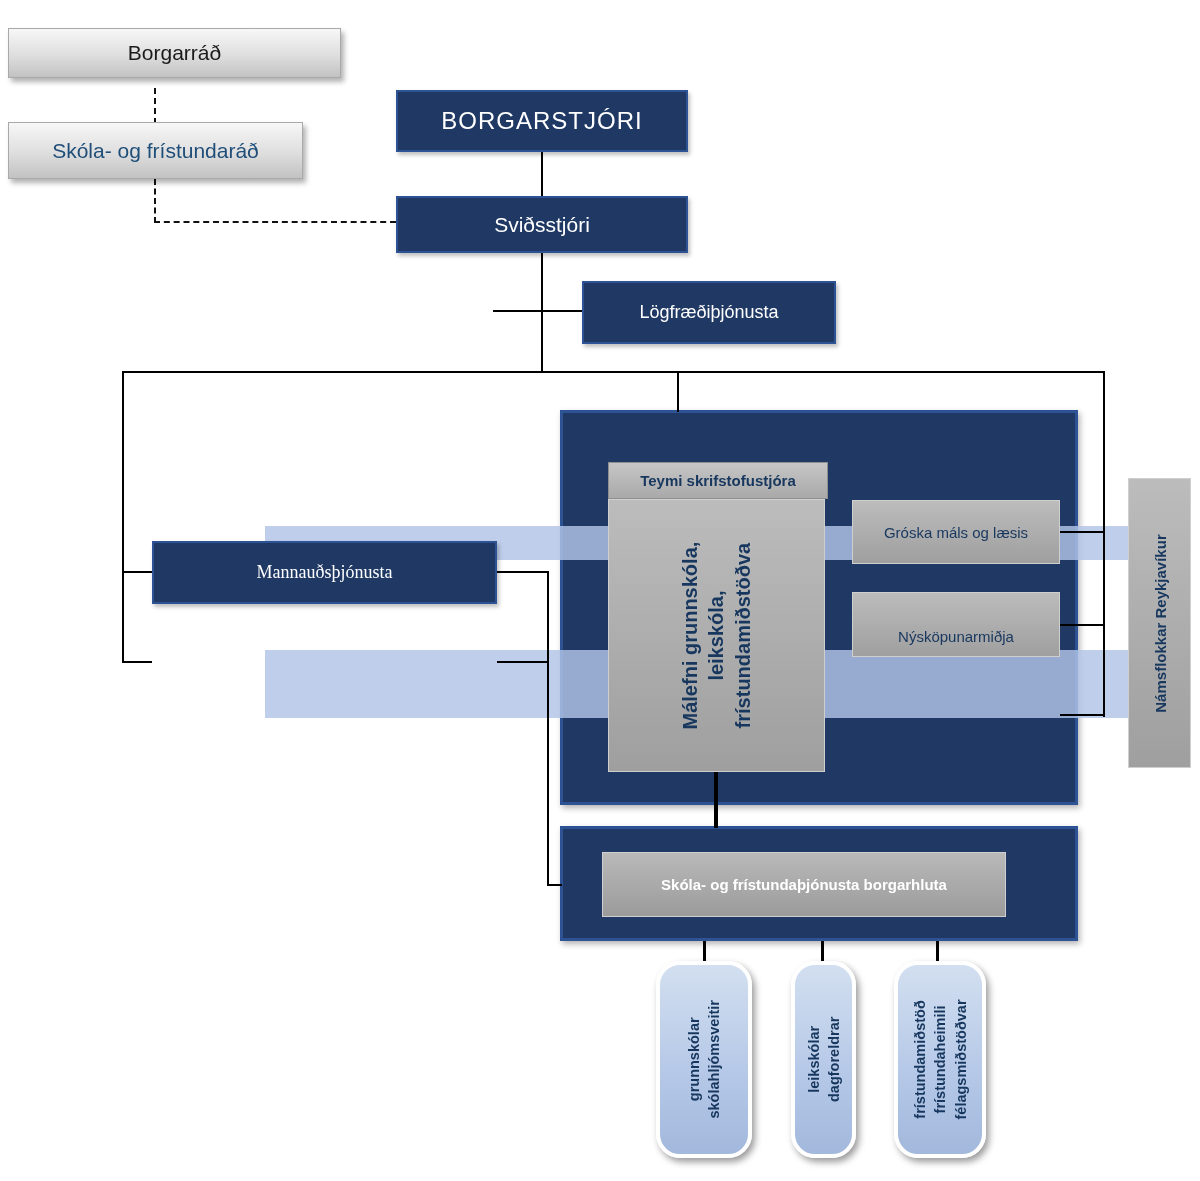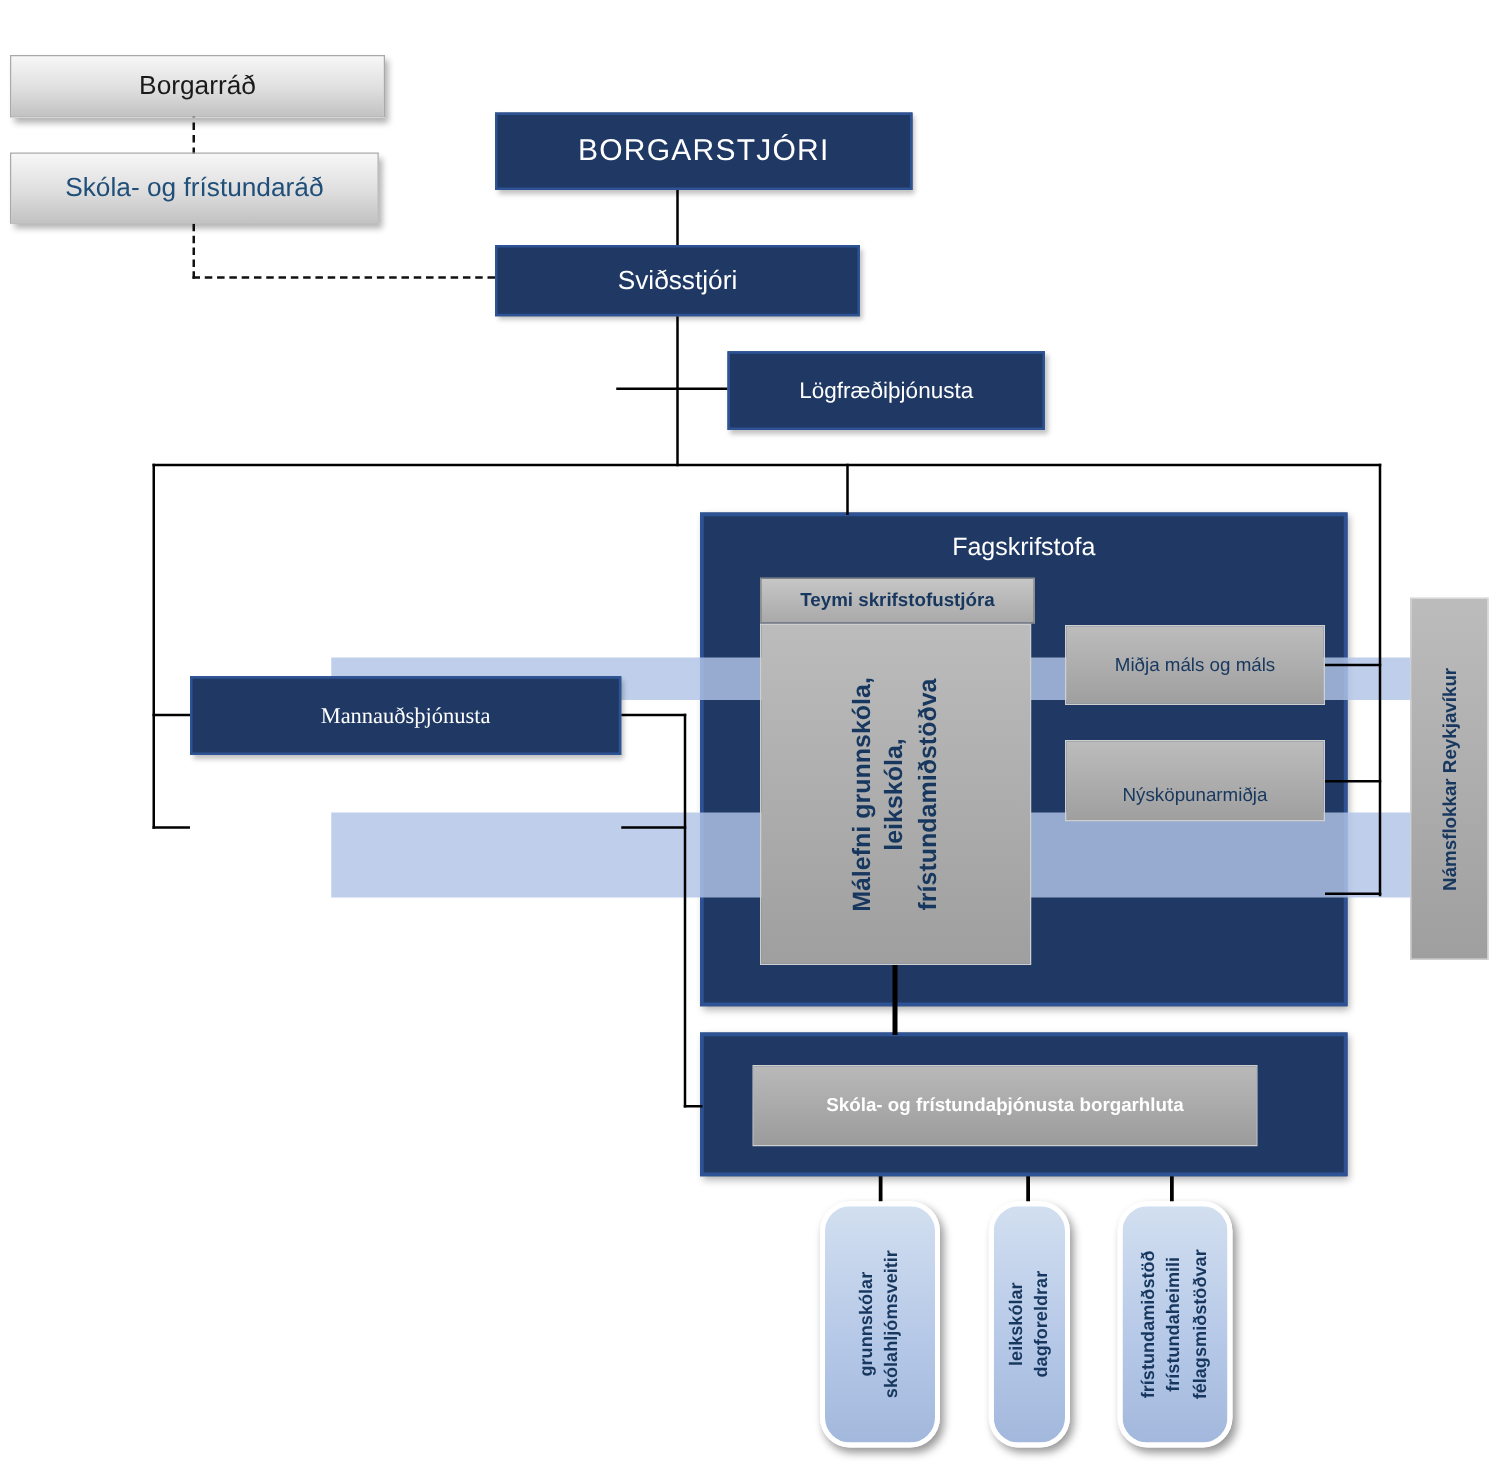--- a/index.html
+++ b/index.html
@@ -24,23 +24,23 @@
   .band{position:absolute;background:rgba(177,197,231,.82);z-index:2}
 
   .hline{position:absolute;height:2px;background:#000;z-index:3}
   .vline{position:absolute;width:2px;background:#000;z-index:3}
   .hdash{position:absolute;height:0;border-top:2px dashed #111;z-index:3}
   .vdash{position:absolute;width:0;border-left:2px dashed #111;z-index:3}
 
   .rot{transform:rotate(-90deg);flex:none;white-space:pre-line;text-align:center}
 
   
-  .borgarrad{left:8px;top:44px;width:300px;height:50px;font-size:21px}
+  .borgarrad{left:8px;top:28px;width:333px;height:50px;font-size:21px}
   .skolarad{left:8px;top:122px;width:295px;height:57px;font-size:21px;color:#1f4e79}
-  .borgarstjori{left:396px;top:90px;width:334px;height:62px;font-size:24px;letter-spacing:1px}
+  .borgarstjori{left:396px;top:90px;width:292px;height:62px;font-size:24px;letter-spacing:1px}
   .svidsstjori{left:396px;top:196px;width:292px;height:57px;font-size:21px}
   .skrifstofa{left:183px;top:269px;width:310px;height:80px;font-size:18px}
   .logfraedi{left:582px;top:281px;width:254px;height:63px;font-size:18px}
 
   
   .mannauds{left:152px;top:541px;width:345px;height:63px;font-size:18px}
   .fjarmala{left:150px;top:631px;width:347px;height:63px;font-size:18px}
 
   
   .fagcontainer{left:560px;top:410px;width:518px;height:395px}
@@ -147,31 +147,30 @@
     <span style="white-space: pre-line;">Sviðsstjóri</span>
   </div>
   <div class="box navy logfraedi">
     <span style="white-space: pre-line;">Lögfræðiþjónusta</span>
   </div>
 
   <div class="box navy mannauds">
     <span style="white-space: pre-line; font-family: Liberation Serif, serif;">Mannauðsþjónusta</span>
   </div>
 
-  <div class="fagtitle" style="white-space: pre-line;">Fagskrifstofa</div>
   <div class="box teymi">
     <span style="white-space: pre-line;">Teymi skrifstofustjóra</span>
   </div>
   <div class="box grayin malefni">
     <span class="rot" style="white-space: pre-line;">Málefni grunnskóla,
 leikskóla,
 frístundamiðstöðva</span>
   </div>
   <div class="box grayin midja">
-    <span style="white-space: pre-line;">Miðja máls og máls</span>
+    <span style="white-space: pre-line;">Gróska máls og læsis</span>
   </div>
   <div class="box grayin nyskopun">
     <span style="white-space: pre-line; margin-top: 24px;">Nýsköpunarmiðja</span>
   </div>
 
   <div class="box grayin namsflokkar">
     <span class="rot" style="white-space: pre-line;">Námsflokkar Reykjavíkur</span>
   </div>
 
   <div class="box borgarhluta">

